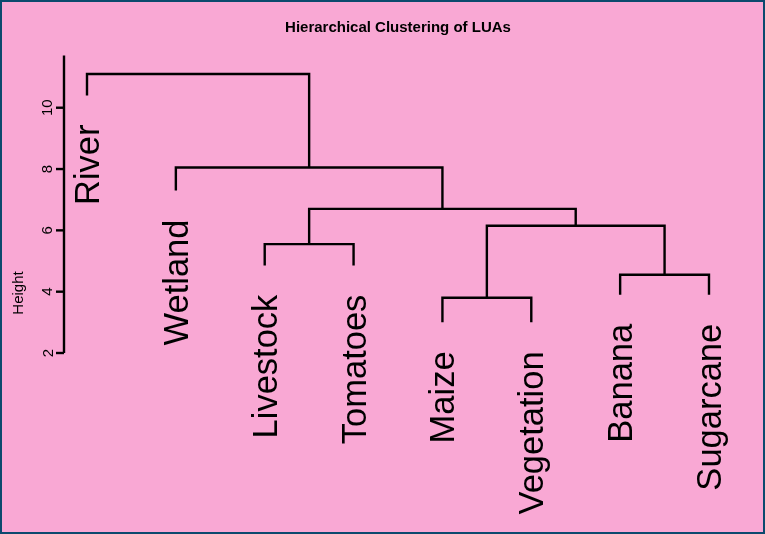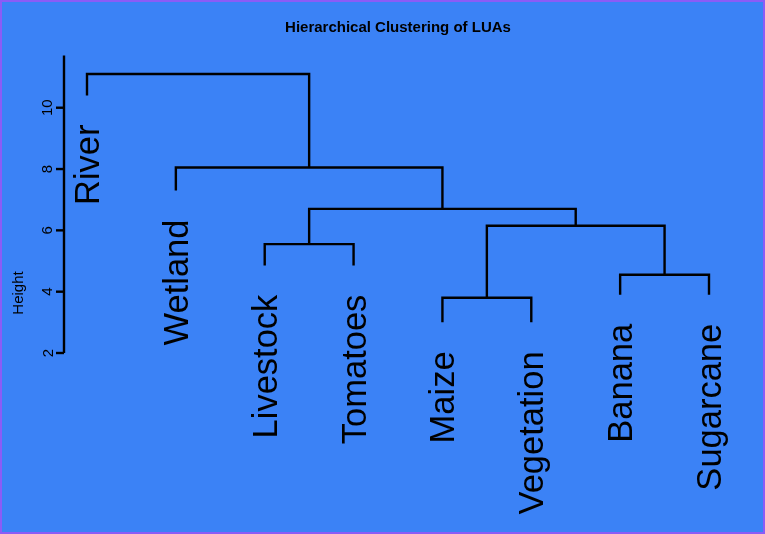--- a/index.html
+++ b/index.html
@@ -10,22 +10,22 @@
     overflow: hidden;
     background: #ffffff;
     font-family: "Liberation Sans", sans-serif;
   }
   .frame {
     position: absolute;
     left: 0; top: 0;
     width: 765px;
     height: 534px;
     box-sizing: border-box;
-    border: 2px solid #8b5cf6;
-    background: #3b82f6;
+    border: 2px solid #0c4a6e;
+    background: #f9a8d4;
   }
   svg.plot {
     position: absolute;
     left: 0; top: 0;
   }
   svg.plot text {
     fill: #000000;
   }
   .chart-title {
     font-size: 15px;

